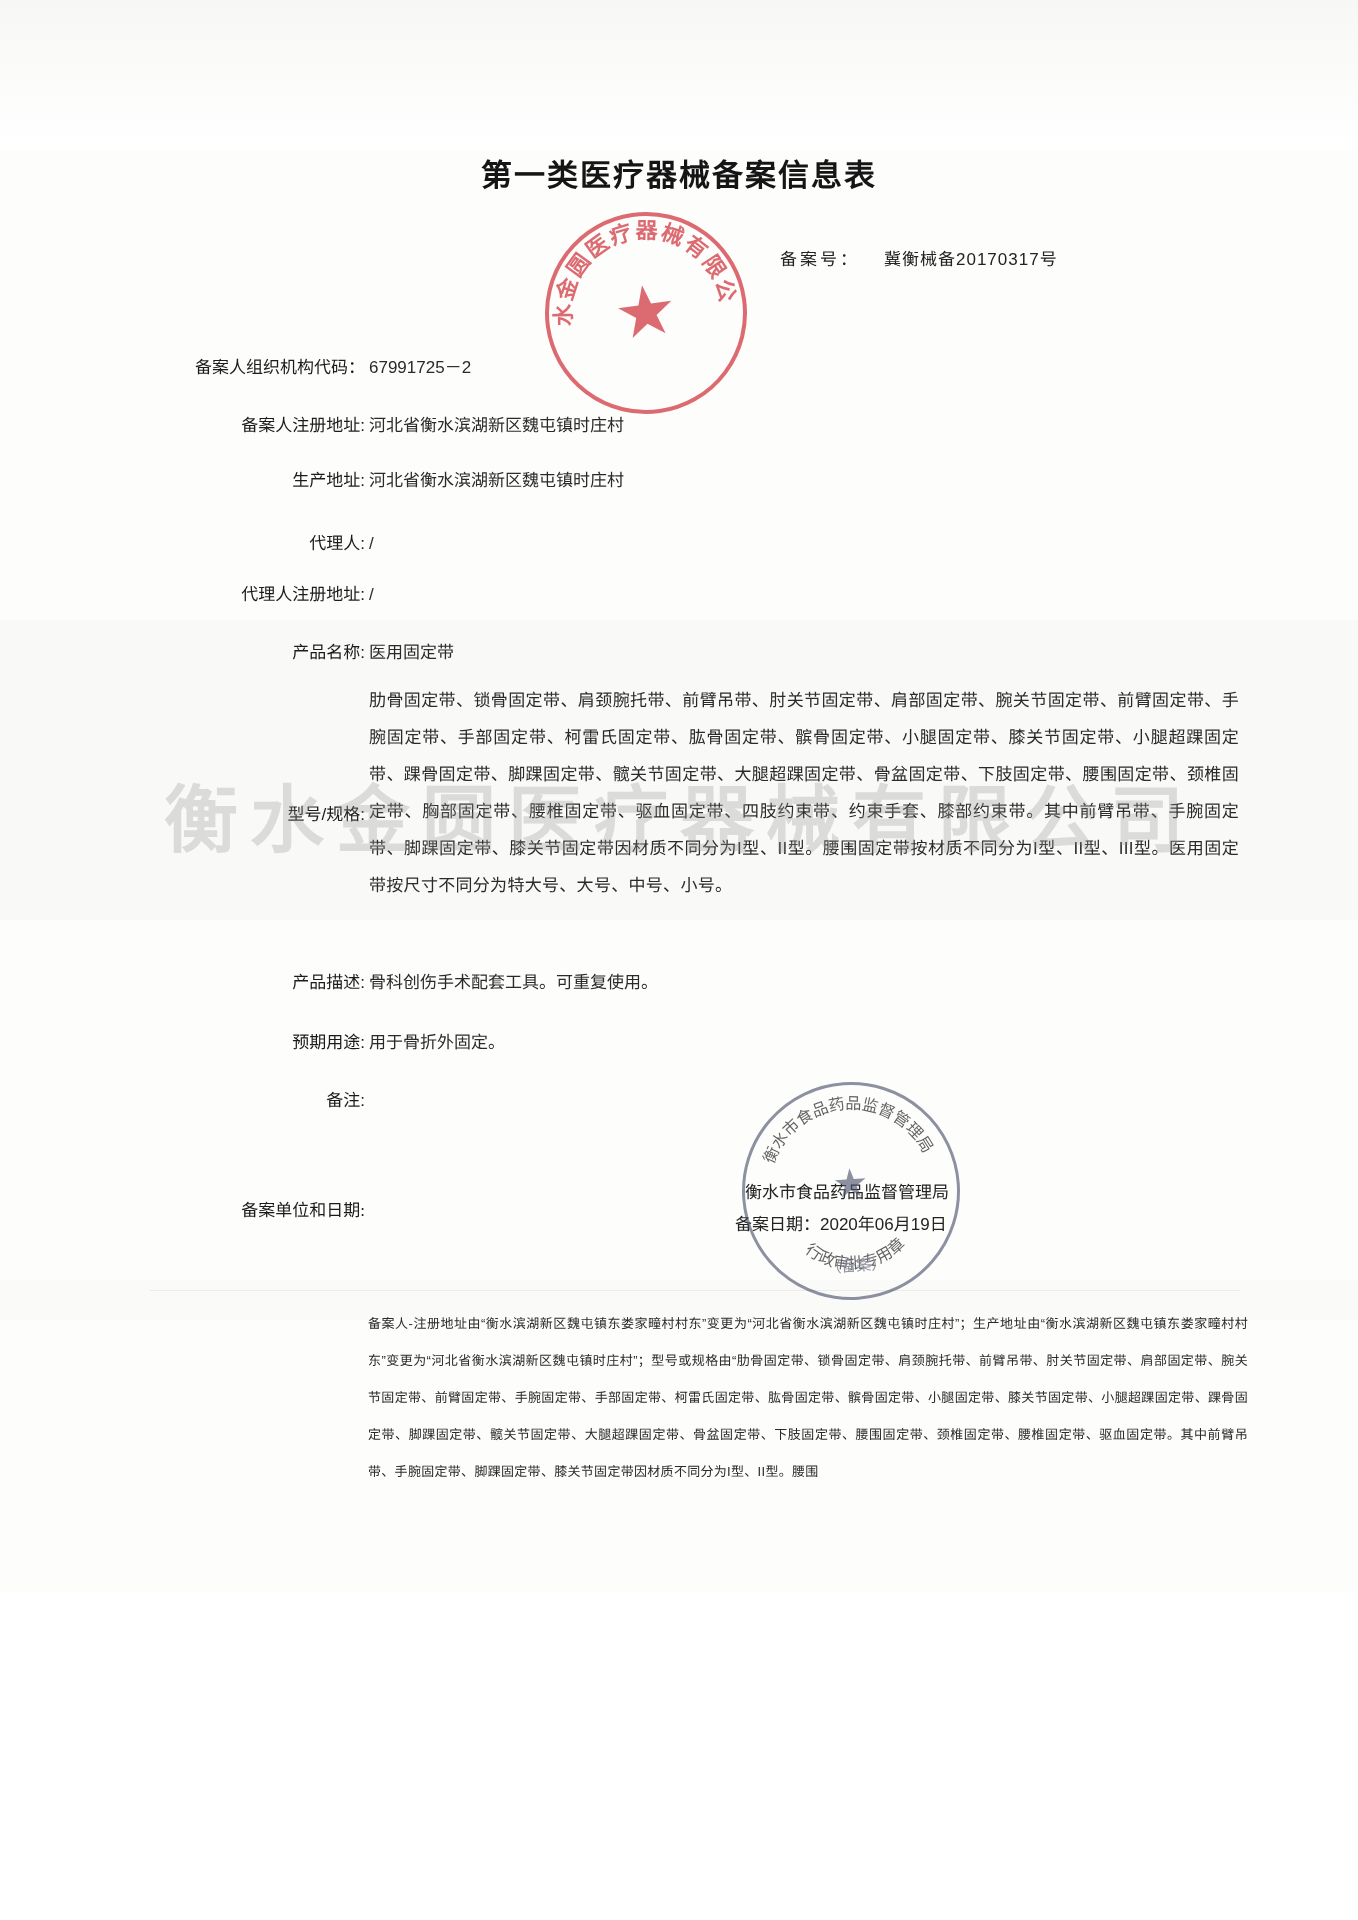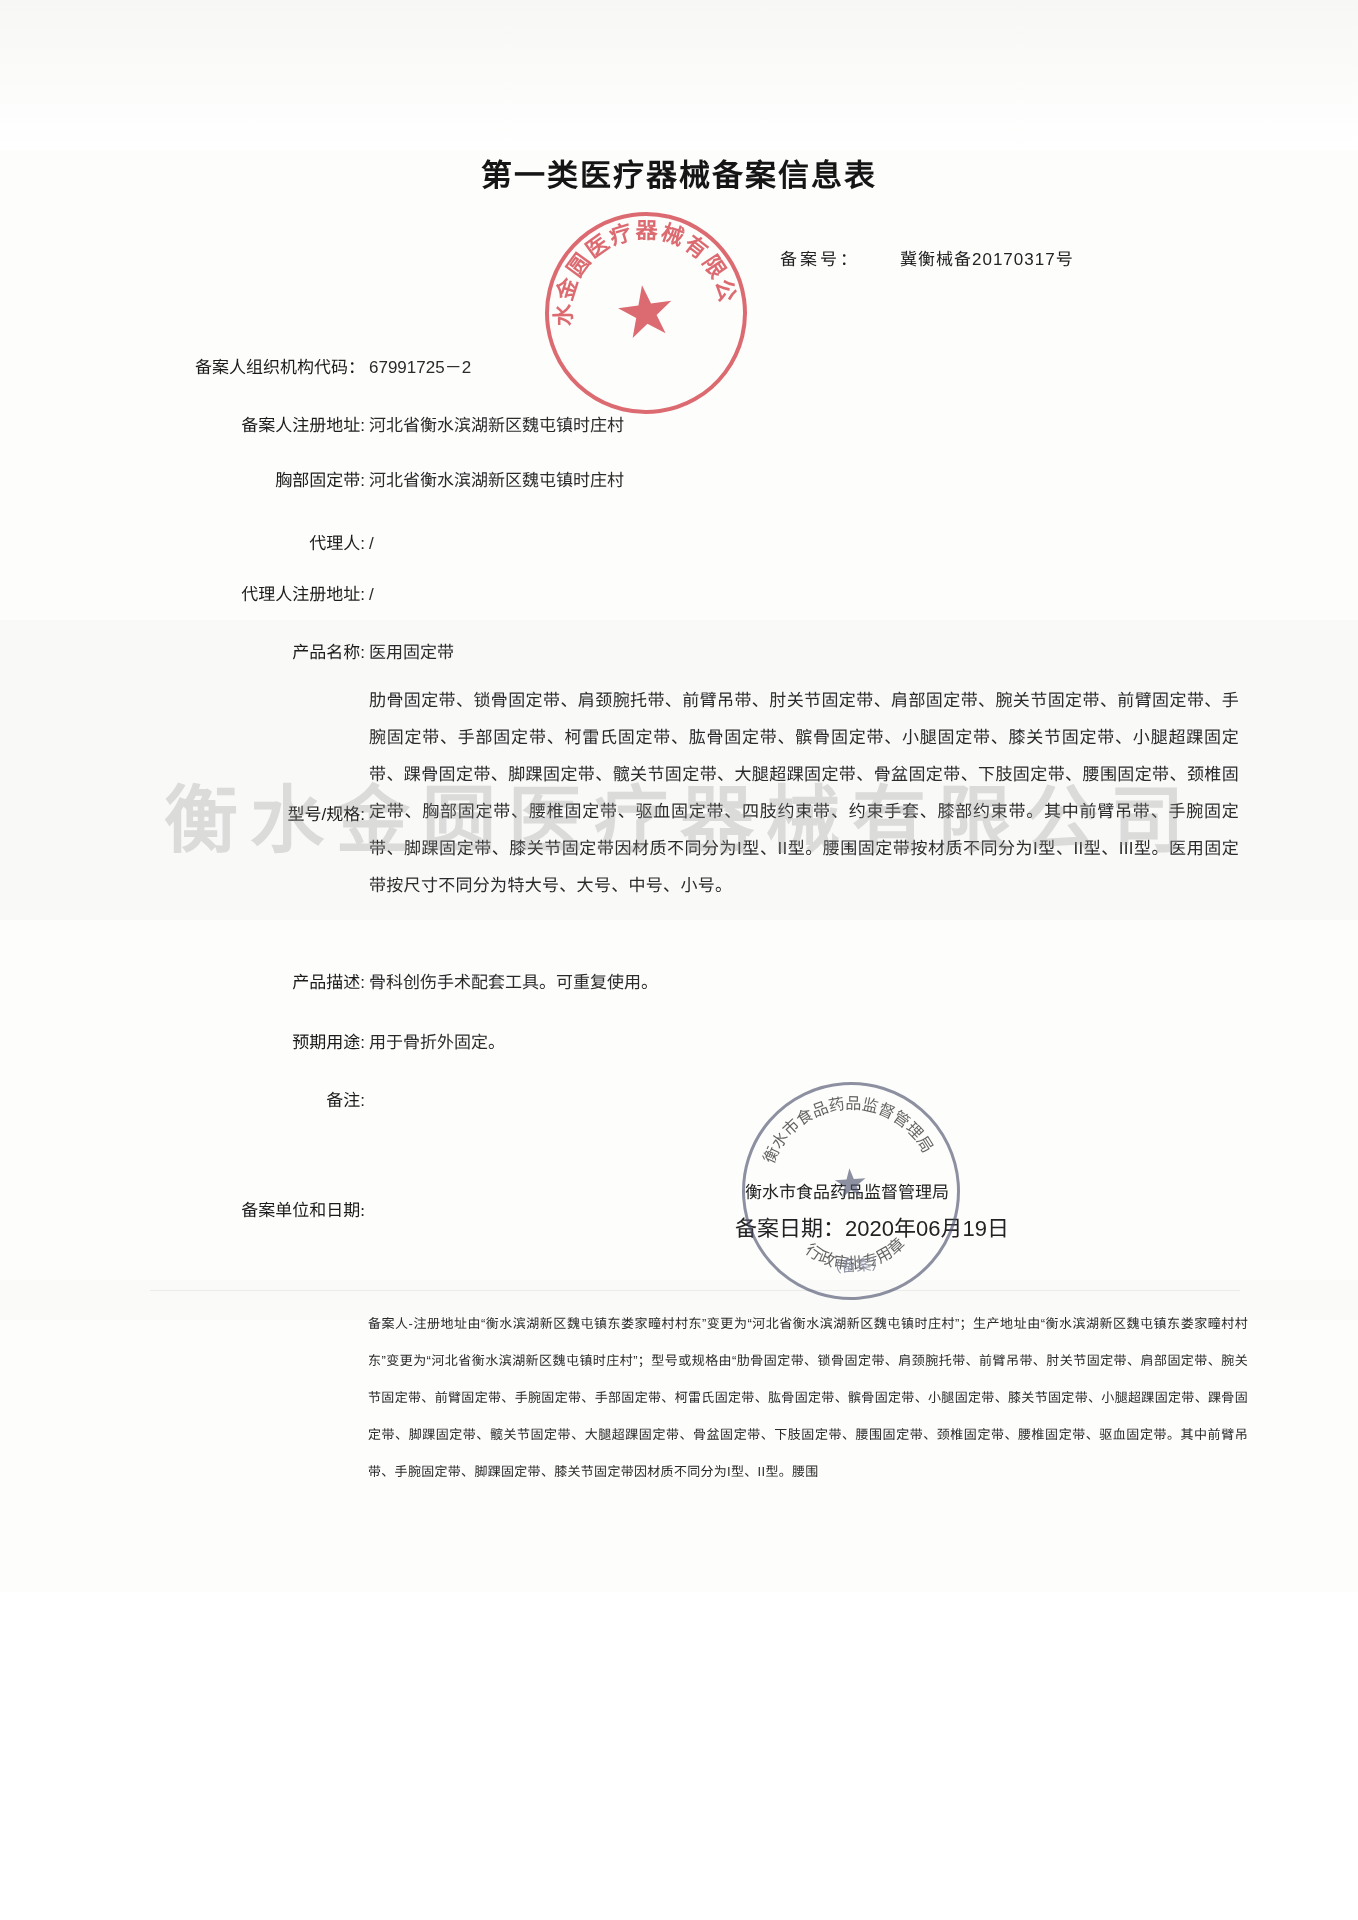--- a/index.html
+++ b/index.html
@@ -46,21 +46,21 @@
 
   .filing-no {
     position: absolute;
     top: 245px;
     left: 780px;
     font-size: 17px;
     letter-spacing: 1px;
     color: #222;
   }
   .filing-no .lbl { letter-spacing: 3px; }
-  .filing-no .val { margin-left: 40px; }
+  .filing-no .val { margin-left: 24px; }
 
   .row {
     position: absolute;
     font-size: 17px;
     line-height: 26px;
     color: #222;
     white-space: nowrap;
   }
   .row .lbl {
     display: inline-block;
@@ -127,21 +127,21 @@
     top: 1178px;
     left: 745px;
     font-size: 17px;
     color: #222;
     line-height: 30px;
   }
   .filing-date {
     position: absolute;
     top: 1210px;
     left: 735px;
-    font-size: 22px;
+    font-size: 17px;
     color: #222;
   }
 
   .changes {
     position: absolute;
     top: 1305px;
     left: 368px;
     width: 880px;
     font-size: 13px;
     line-height: 37px;
@@ -259,21 +259,21 @@
 
   <div class="row r2">
     <span class="lbl">备案人组织机构代码：</span><span class="val">67991725－2</span>
   </div>
 
   <div class="row r3">
     <span class="lbl">备案人注册地址:</span><span class="val">河北省衡水滨湖新区魏屯镇时庄村</span>
   </div>
 
   <div class="row r4">
-    <span class="lbl">胸部固定带:</span><span class="val">河北省衡水滨湖新区魏屯镇时庄村</span>
+    <span class="lbl">生产地址:</span><span class="val">河北省衡水滨湖新区魏屯镇时庄村</span>
   </div>
 
   <div class="row r5">
     <span class="lbl">代理人:</span><span class="val">/</span>
   </div>
 
   <div class="row r6">
     <span class="lbl">代理人注册地址:</span><span class="val">/</span>
   </div>
 

